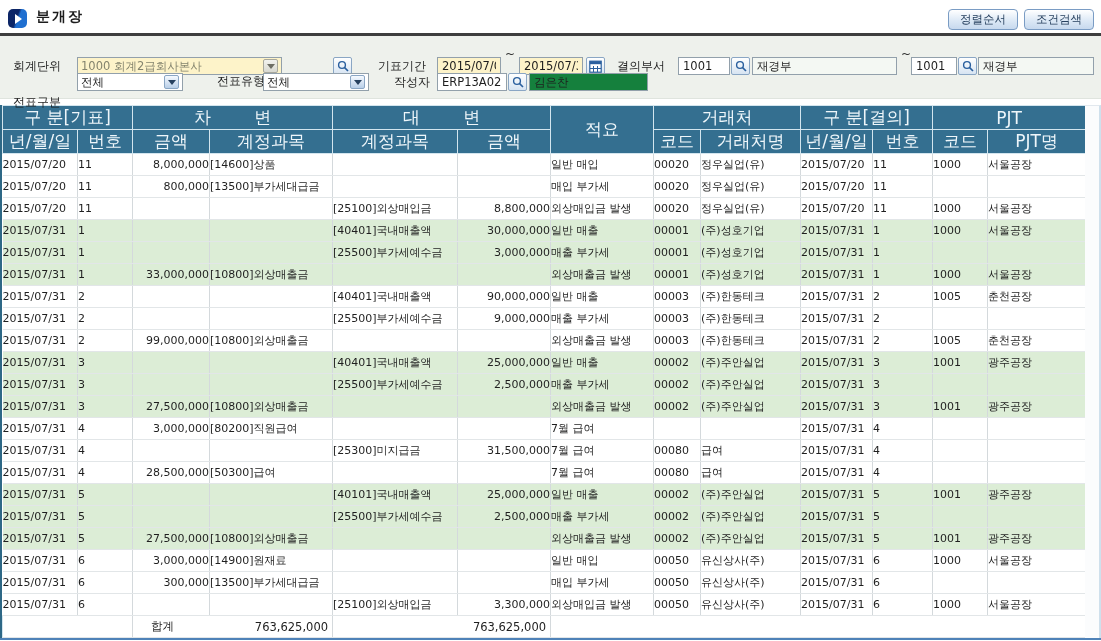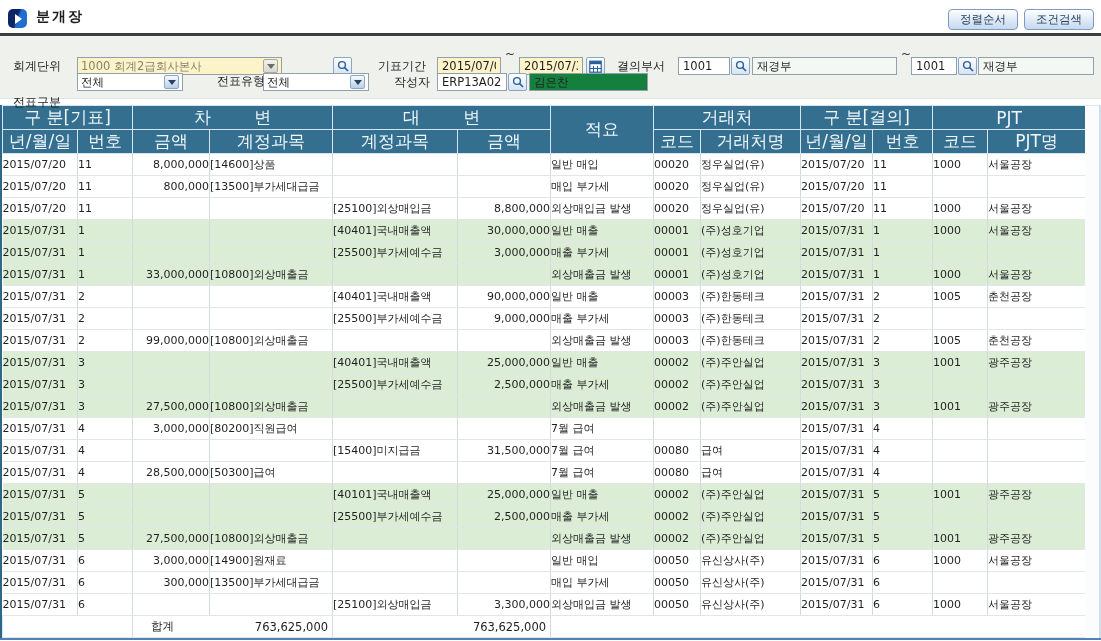--- a/index.html
+++ b/index.html
@@ -404,21 +404,21 @@
             <td class="c-date2">2015/07/31</td>
             <td class="c-no2">4</td>
             <td class="c-pjtcode"></td>
             <td class="c-pjtname"></td>
           </tr>
           <tr>
             <td class="c-date">2015/07/31</td>
             <td class="c-no">4</td>
             <td class="c-damt"></td>
             <td class="c-acct"></td>
-            <td class="c-acct">[15400]미지급금</td>
+            <td class="c-acct">[25300]미지급금</td>
             <td class="c-camt">31,500,000</td>
             <td class="c-desc">7월 급여</td>
             <td class="c-code">00080</td>
             <td class="c-cust">급여</td>
             <td class="c-date2">2015/07/31</td>
             <td class="c-no2">4</td>
             <td class="c-pjtcode"></td>
             <td class="c-pjtname"></td>
           </tr>
           <tr>

